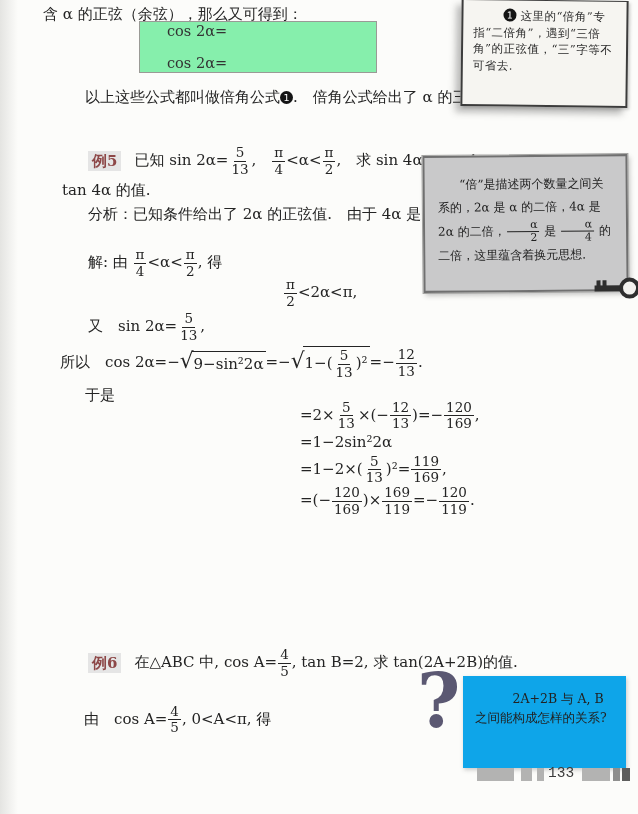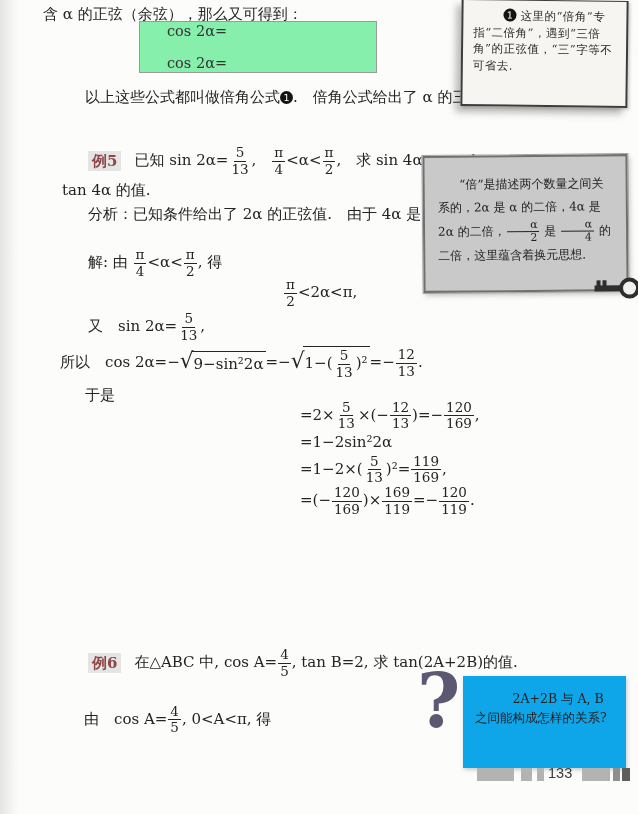--- a/index.html
+++ b/index.html
@@ -56,21 +56,21 @@
   
   .note-q{position:absolute;left:463px;top:676px;width:163px;height:92px;box-sizing:border-box;
     background:#0ea5e9;box-shadow:1px 2px 4px rgba(60,60,60,.25);
     padding:13px 8px 0 12px;font-size:12.5px;line-height:19px;color:#222;}
   .note-q .nq-text{display:block;text-indent:3em;}
   .qmark{position:absolute;left:417px;top:664px;font-size:74px;line-height:74px;
     font-weight:bold;color:#5b5872;font-family:"DejaVu Serif",serif;}
   
   .fbar{position:absolute;top:768px;height:13px;background:#b3b3b2;}
   .fnum{position:absolute;left:548px;top:765px;font-size:14.5px;color:#3a3a3a;
-    font-family:Liberation Sans, sans-serif;text-align:right;}
+    font-family:Liberation Mono, monospace;text-align:right;}
 </style>
 </head>
 <body>
 
 <div class="page">
 
   <div class="t" style="left:43px;top:3px;">含 α 的正弦（余弦），那么又可得到：</div>
 
   <div class="formula-box">
     <div class="fl">cos 2α=</div>

